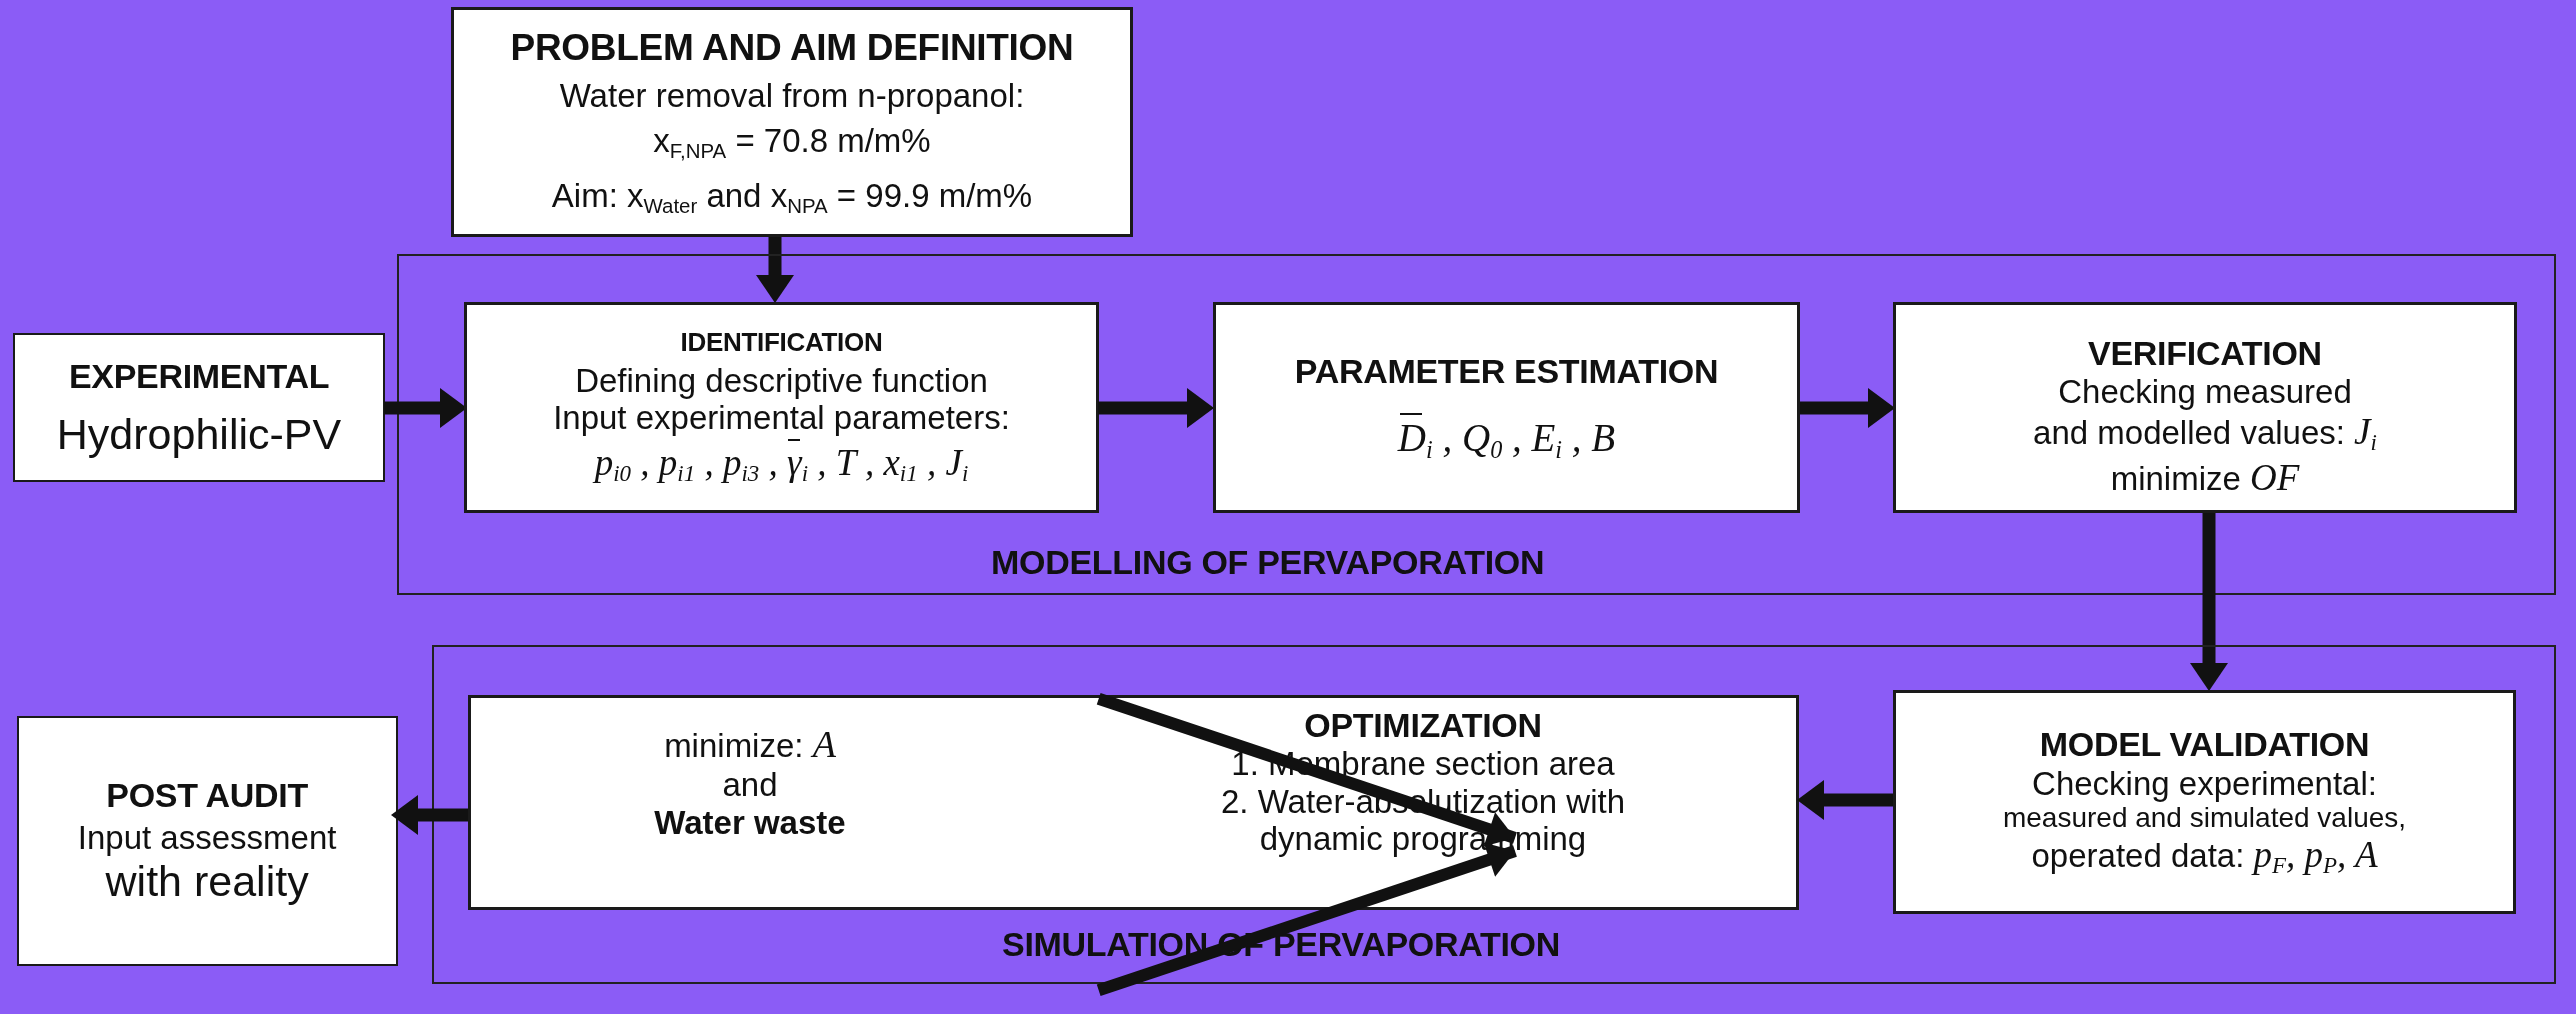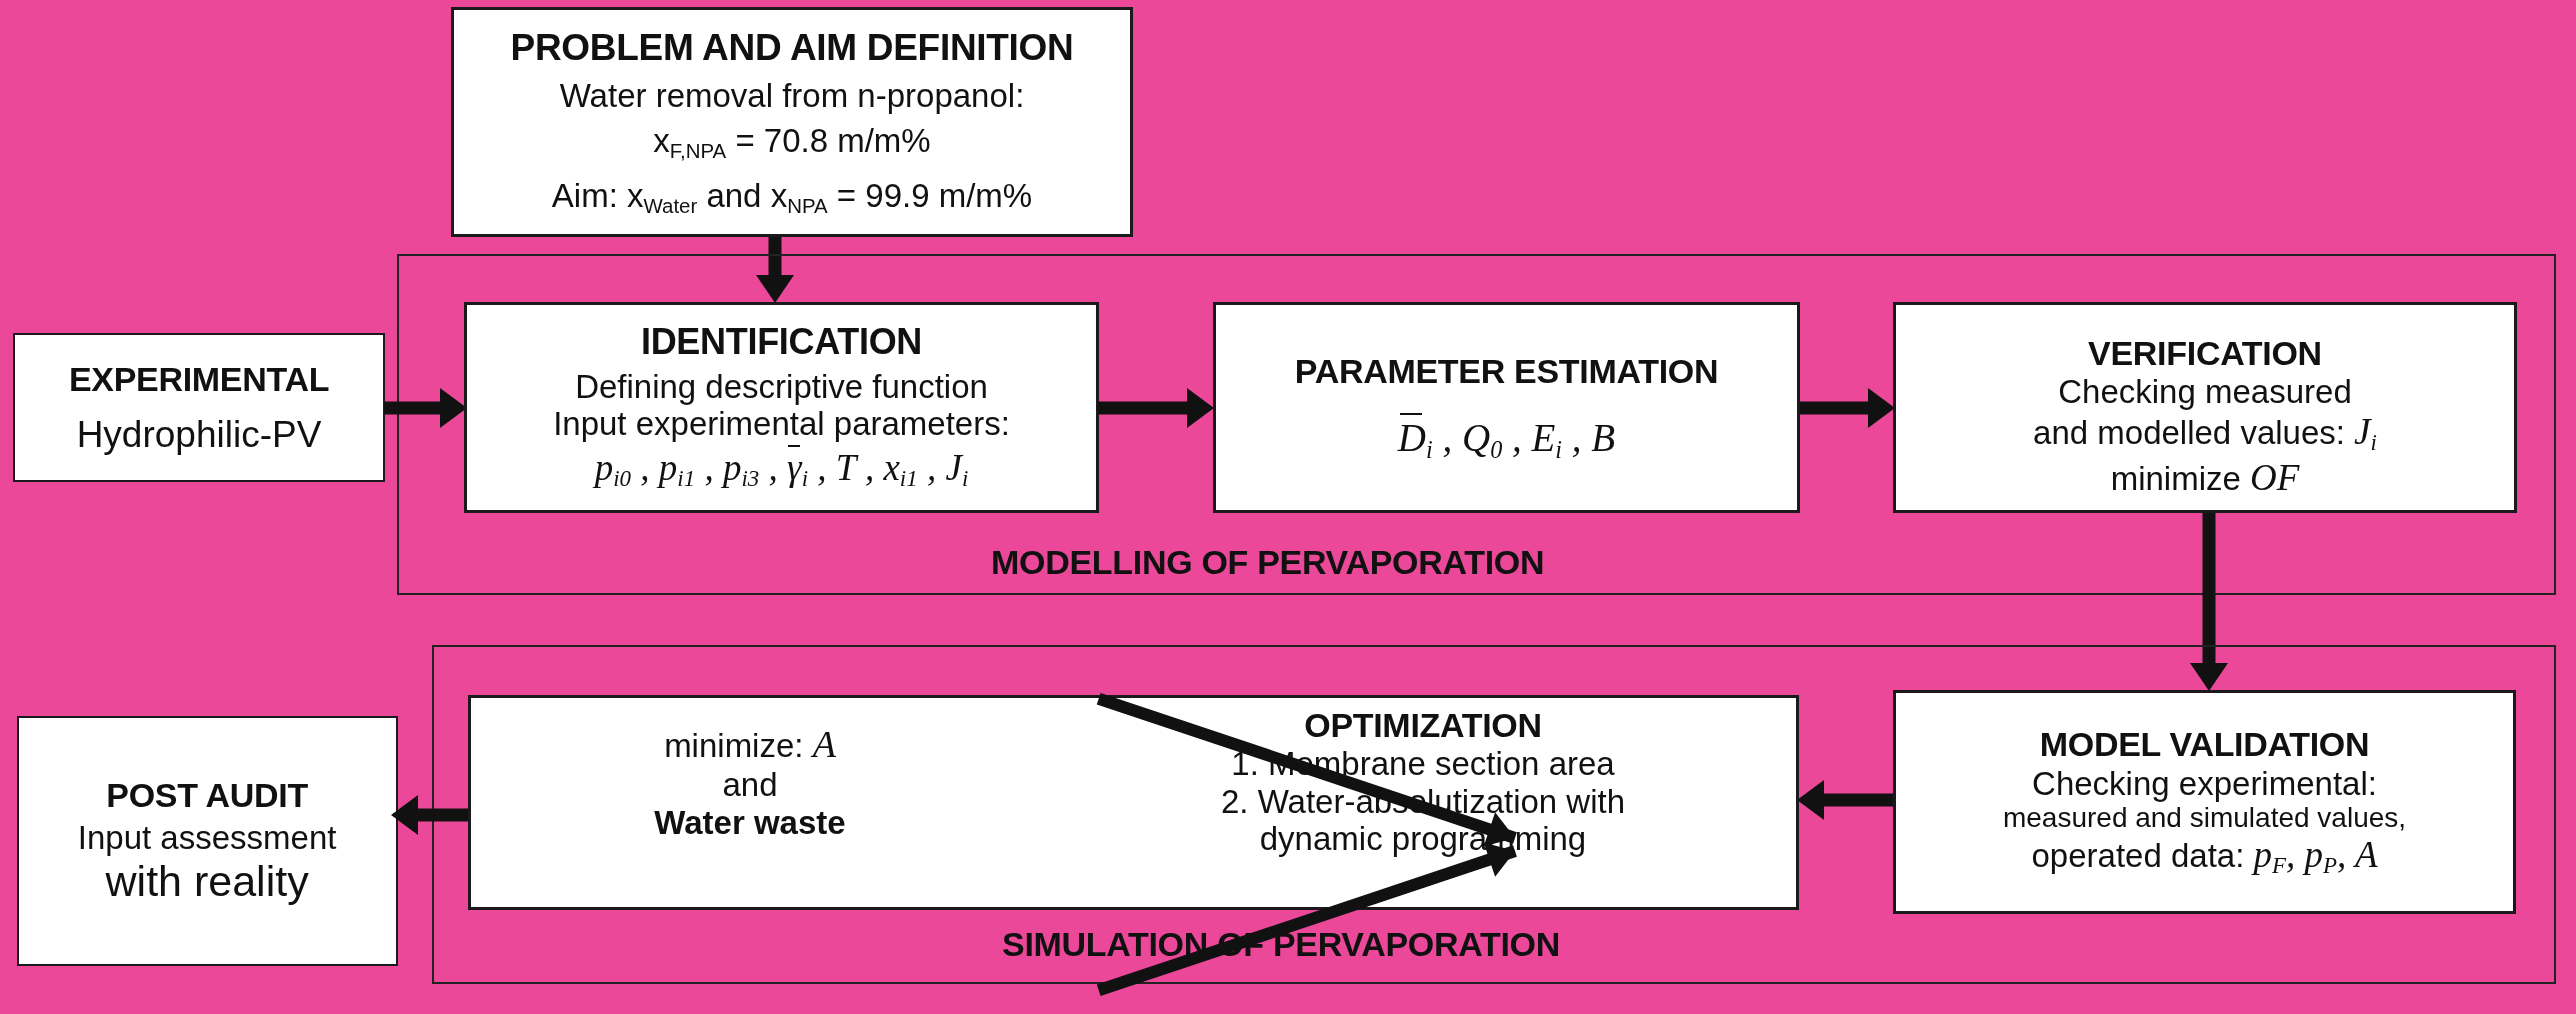--- a/index.html
+++ b/index.html
@@ -5,21 +5,21 @@
   html,body{margin:0;padding:0;background:#ffffff;}
   body{
     font-family:"Liberation Sans", sans-serif;
     color:#111111;
     -webkit-font-smoothing:antialiased;
   }
   #stage{
     position:relative;
     width:2576px;
     height:1014px;
-    background:#ec4899;
+    background:#8b5cf6;
     overflow:hidden;
   }
 
   
   .box{
     position:absolute;
     box-sizing:border-box;
     background:#ffffff;
     border:3px solid #1a1a1a;
     display:flex;
@@ -131,30 +131,30 @@
   <div class="arr-v down" style="left:756px;top:237px;width:38px;height:66px;">
     <div class="shaft" style="height:42px;"></div>
     <div class="head"></div>
   </div>
 
   <div class="container" style="left:397px;top:254px;width:2159px;height:341px;"></div>
   <div class="grouplabel" style="left:991px;top:543px;font-size:34px;">MODELLING OF PERVAPORATION</div>
 
   <div class="box thin" style="left:13px;top:333px;width:372px;height:149px;">
     <div class="title" style="font-size:34px;margin-bottom:15.4px;">EXPERIMENTAL</div>
-    <div class="line" style="font-size:37px;">Hydrophilic-PV</div>
+    <div class="line" style="font-size:43px;">Hydrophilic-PV</div>
   </div>
 
   <div class="arr-h right" style="left:384px;top:388px;width:83px;height:40px;">
     <div class="shaft" style="width:59px;"></div>
     <div class="head"></div>
   </div>
 
   <div class="box" style="left:464px;top:302px;width:635px;height:211px;padding:3.6px 6px;">
-    <div class="title" style="font-size:36px;margin-bottom:6px;">IDENTIFICATION</div>
+    <div class="title" style="font-size:26px;margin-bottom:6px;">IDENTIFICATION</div>
     <div class="line" style="font-size:33px;">Defining descriptive function</div>
     <div class="line" style="font-size:33px;">Input experimental parameters:</div>
     <div class="mth" style="font-size:37px;margin-top:4.7px;white-space:nowrap;">
       p<span class="sub">i0</span> , p<span class="sub">i1</span> , p<span class="sub">i3</span> ,
       <span class="ovl">γ</span><span class="sub">i</span> , T , x<span class="sub">i1</span> , J<span class="sub">i</span>
     </div>
   </div>
 
   <div class="arr-h right" style="left:1098px;top:388px;width:116px;height:40px;">
     <div class="shaft" style="width:92px;"></div>

